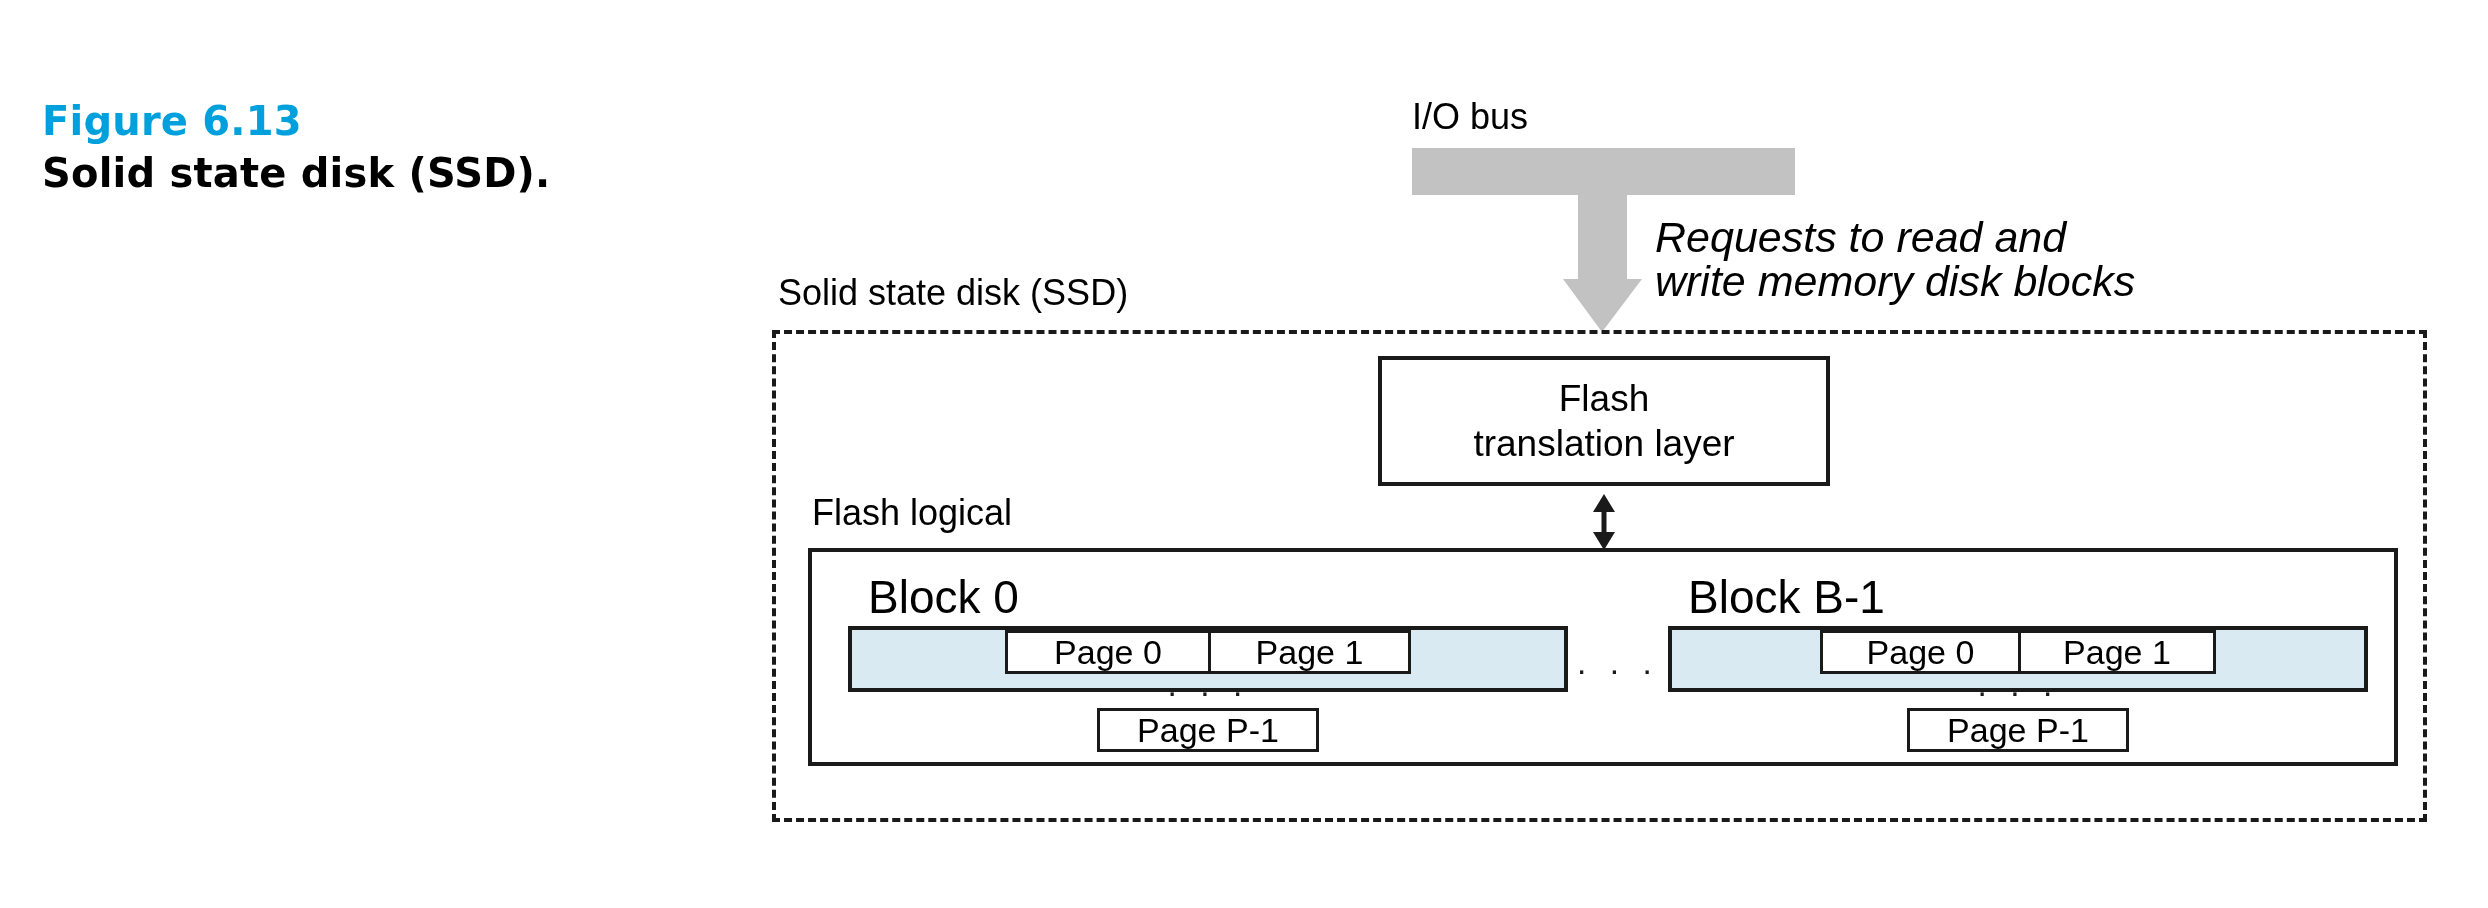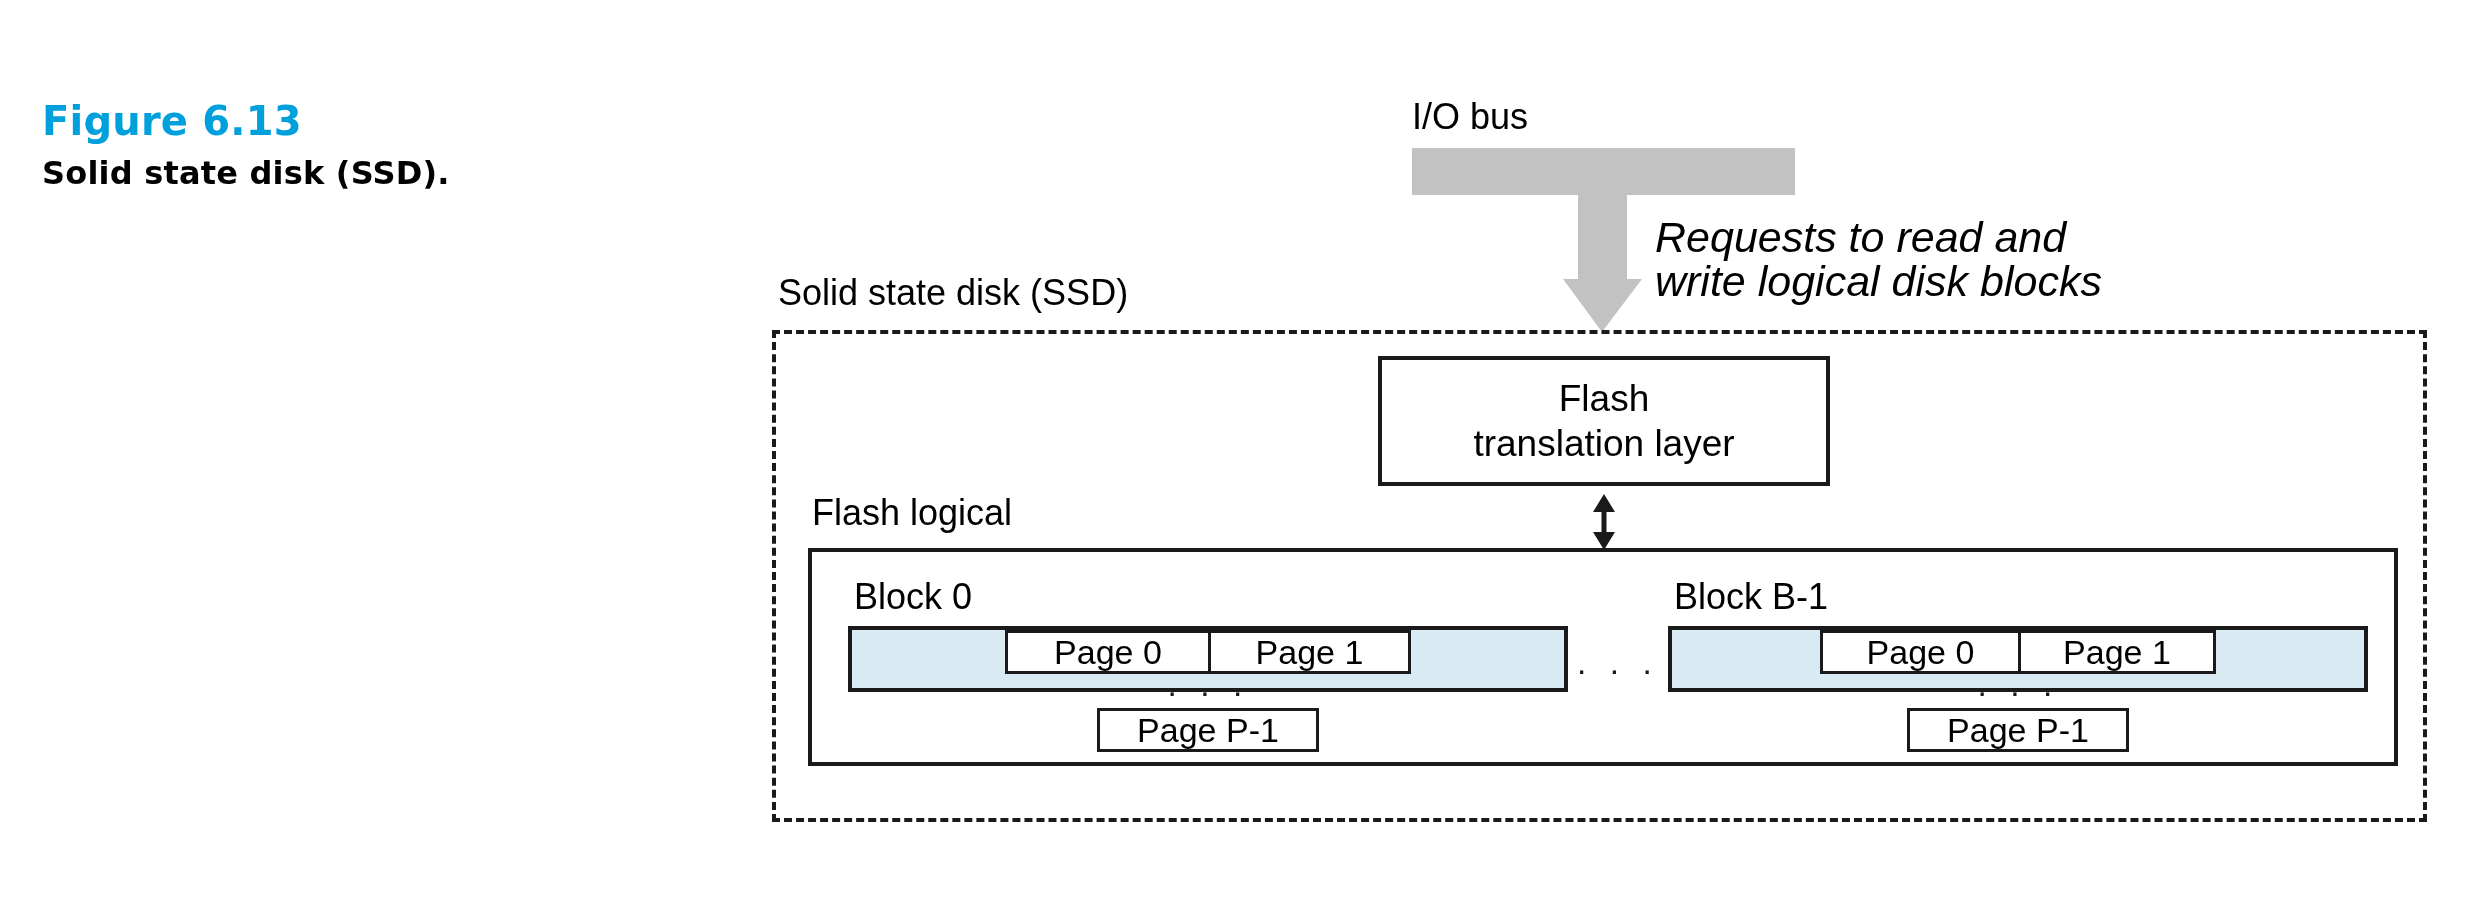--- a/index.html
+++ b/index.html
@@ -27,21 +27,21 @@
     font-family: "DejaVu Sans", sans-serif;
     font-weight: bold;
     font-size: 40px;
     line-height: 50px;
     color: #00a0dd;
     letter-spacing: 0.2px;
   }
   #caption .fig-title {
     font-family: "DejaVu Sans", sans-serif;
     font-weight: bold;
-    font-size: 32px;
+    font-size: 40px;
     line-height: 54px;
     color: #000000;
     letter-spacing: 0.2px;
   }
 
   
   #io-bus-label {
     position: absolute;
     left: 1412px;
     top: 96px;
@@ -143,23 +143,23 @@
     left: 0;
     top: 0;
     width: 100%;
     height: 100%;
   }
   .block-group {
     position: absolute;
     top: 24px;
   }
   .block-label {
-    font-size: 36px;
-    line-height: 42px;
-    margin-left: 6px;
+    font-size: 46px;
+    line-height: 42px;
+    margin-left: 20px;
     white-space: nowrap;
   }
   .block-body {
     margin-top: 8px;
     box-sizing: border-box;
     border: 4px solid #1a1a1a;
     background: #d9eaf2;
     height: 66px;
     display: flex;
     align-items: center;
@@ -231,21 +231,21 @@
 
   <rect x="4" y="0" width="383" height="47" fill="#c2c2c2"></rect>
 
   <rect x="170" y="47" width="49" height="89" fill="#c2c2c2"></rect>
 
   <polygon points="155,131 234,131 194,184" fill="#c2c2c2"></polygon>
 </svg>
 
 <div id="requests-note">
   <div>Requests to read and</div>
-  <div>write logical disk blocks</div>
+  <div>write memory disk blocks</div>
 </div>
 
 <div id="ssd-label">Solid state disk (SSD)</div>
 <div id="ssd-box"></div>
 
 <div id="ftl-box">
   <div>
     <div class="ftl-text">Flash</div>
     <div class="ftl-text">translation layer</div>
   </div>

